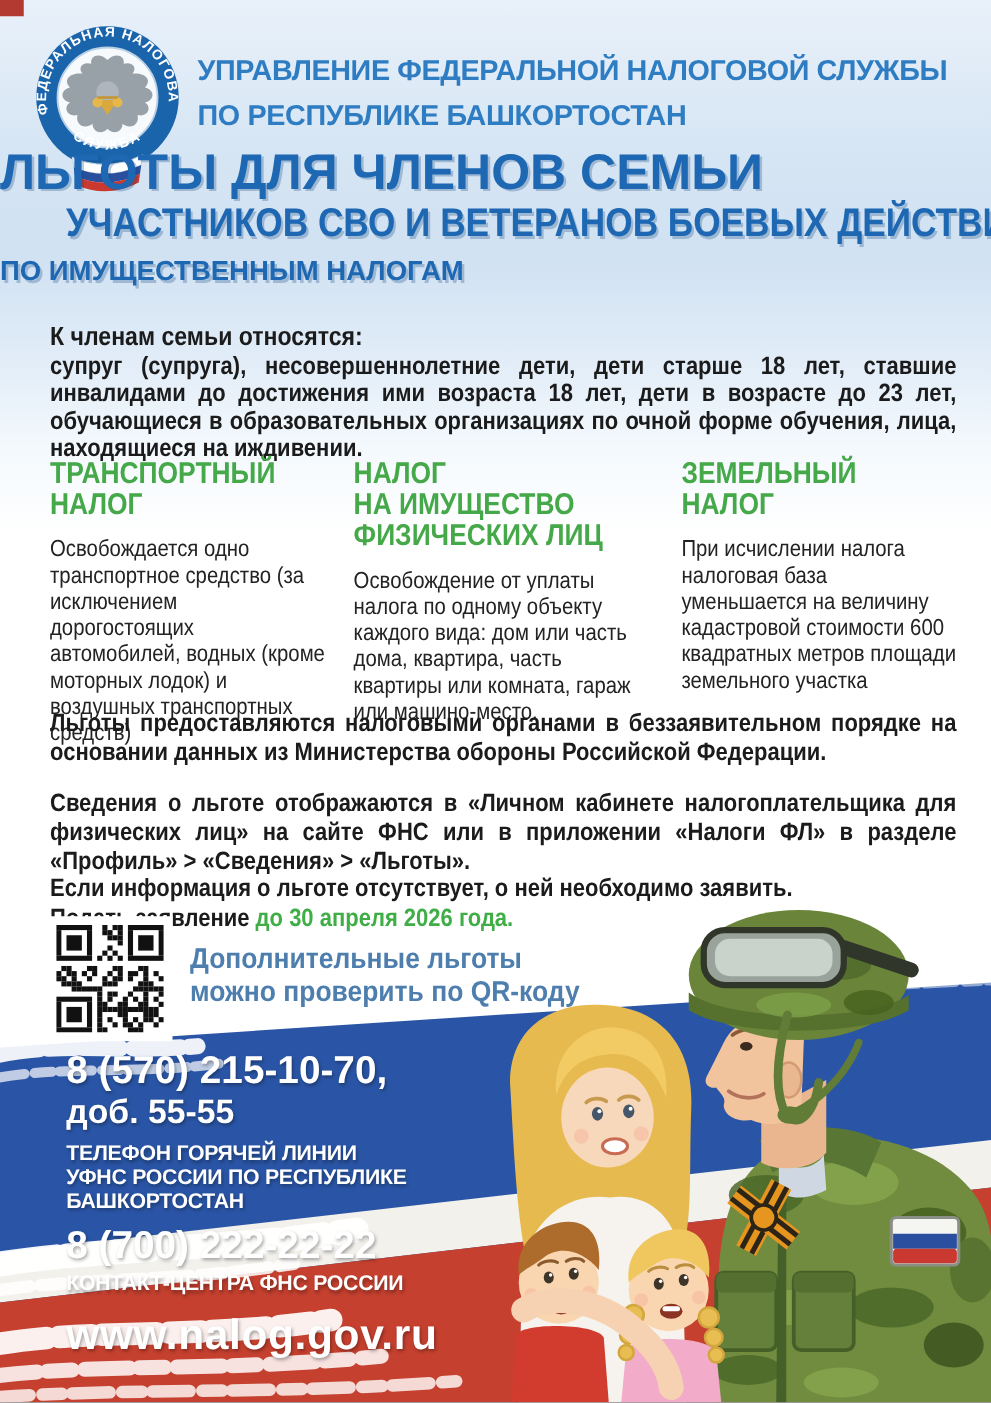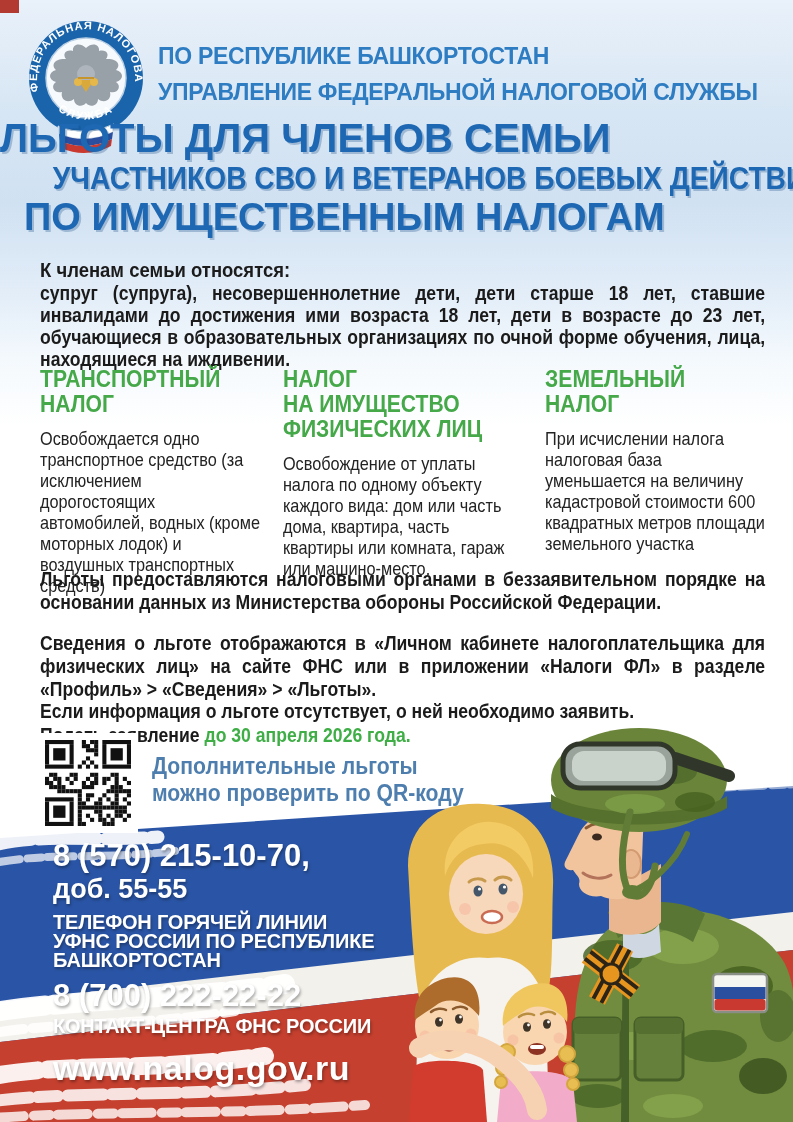--- a/index.html
+++ b/index.html
@@ -12,21 +12,21 @@
   .logo{position:absolute;left:26px;top:18px;z-index:3;}
   .hdr-text{position:absolute;left:158px;top:38px;color:#2e7cc2;font-weight:bold;
     font-size:23px;line-height:36px;letter-spacing:-0.3px;z-index:3;}
 
   
   .title{position:absolute;left:0;top:117px;width:100%;text-align:left;color:#1e68b3;font-weight:bold;z-index:3;}
   .title .t1{font-size:40px;line-height:42px;text-shadow:2px 2px 0 rgba(18,73,128,.28);}
   .title .t2{font-size:32px;line-height:38px;}
   .title .t2 span{display:inline-block;transform:scaleX(.88);transform-origin:50% 50%;white-space:nowrap;
     text-shadow:2px 2px 0 rgba(18,73,128,.28);}
-  .title .t3{font-size:38px;line-height:40px;text-shadow:2px 2px 0 rgba(18,73,128,.28);margin-left:24px;}
+  .title .t3{font-size:22px;line-height:40px;text-shadow:2px 2px 0 rgba(18,73,128,.28);}
 
   
   .cond{position:absolute;left:40px;width:824px;transform:scaleX(.88);transform-origin:0 0;color:#1b1b1b;}
 
   .intro{top:258px;}
   .intro .ih{font-size:21px;font-weight:bold;line-height:24px;}
   .intro .ib{font-size:20px;font-weight:bold;line-height:22px;text-align:justify;}
 
   .cols{top:366px;display:flex;gap:26px;}
   .col{}
@@ -46,21 +46,21 @@
     line-height:27px;transform:scaleX(.92);transform-origin:0 0;z-index:4;}
 
   
   .band{position:absolute;left:0;top:0;z-index:1;}
   .art{position:absolute;left:383px;top:716px;z-index:2;}
 
   .footer{position:absolute;left:53px;top:839px;width:380px;color:#fff;z-index:5;
     text-shadow:1px 2px 3px rgba(0,0,0,.35);}
   .f-phone{font-size:31px;font-weight:bold;line-height:33px;}
   .f-ext{font-size:27px;font-weight:bold;line-height:29px;margin-top:3px;}
-  .f-lab{font-size:20px;font-weight:bold;line-height:19px;letter-spacing:-0.2px;margin-top:9px;}
+  .f-lab{font-size:17px;font-weight:bold;line-height:19px;letter-spacing:-0.2px;margin-top:9px;}
   .f-phone2{margin-top:9px;}
   .f-lab2{margin-top:5px;}
   .f-site{font-size:34px;font-weight:bold;letter-spacing:.5px;margin-top:13px;}
 </style>
 </head>
 <body>
 
 <div class="poster">
 
   <svg class="band" width="793" height="1122" viewBox="0 0 793 1122">
@@ -237,22 +237,22 @@
       <path d="M52 60 L68 60" stroke="#c6952d" stroke-width="2"></path>
     </g>
     <g>
       <path d="M32 108 Q60 120 88 106 L87 114 Q60 127 33 116 Z" fill="#ffffff" stroke="#c9d6e2" stroke-width="1"></path>
       <path d="M33 116 Q60 127 87 114 L86 121 Q60 134 34 123 Z" fill="#2a4f9e"></path>
       <path d="M34 123 Q60 134 86 121 L85 128 Q60 141 35 130 Z" fill="#c9392f"></path>
     </g>
   </svg>
 
   <div class="hdr-text">
+    <div>УПРАВЛЕНИЕ ФЕДЕРАЛЬНОЙ НАЛОГОВОЙ СЛУЖБЫ</div>
     <div>ПО РЕСПУБЛИКЕ БАШКОРТОСТАН</div>
-    <div>УПРАВЛЕНИЕ ФЕДЕРАЛЬНОЙ НАЛОГОВОЙ СЛУЖБЫ</div>
   </div>
 
   <div class="title">
     <div class="t1">ЛЬГОТЫ ДЛЯ ЧЛЕНОВ СЕМЬИ</div>
     <div class="t2"><span>УЧАСТНИКОВ СВО И ВЕТЕРАНОВ БОЕВЫХ ДЕЙСТВИЙ</span></div>
     <div class="t3">ПО ИМУЩЕСТВЕННЫМ НАЛОГАМ</div>
   </div>
 
   <div class="cond intro">
     <div class="ih">К членам семьи относятся:</div>

